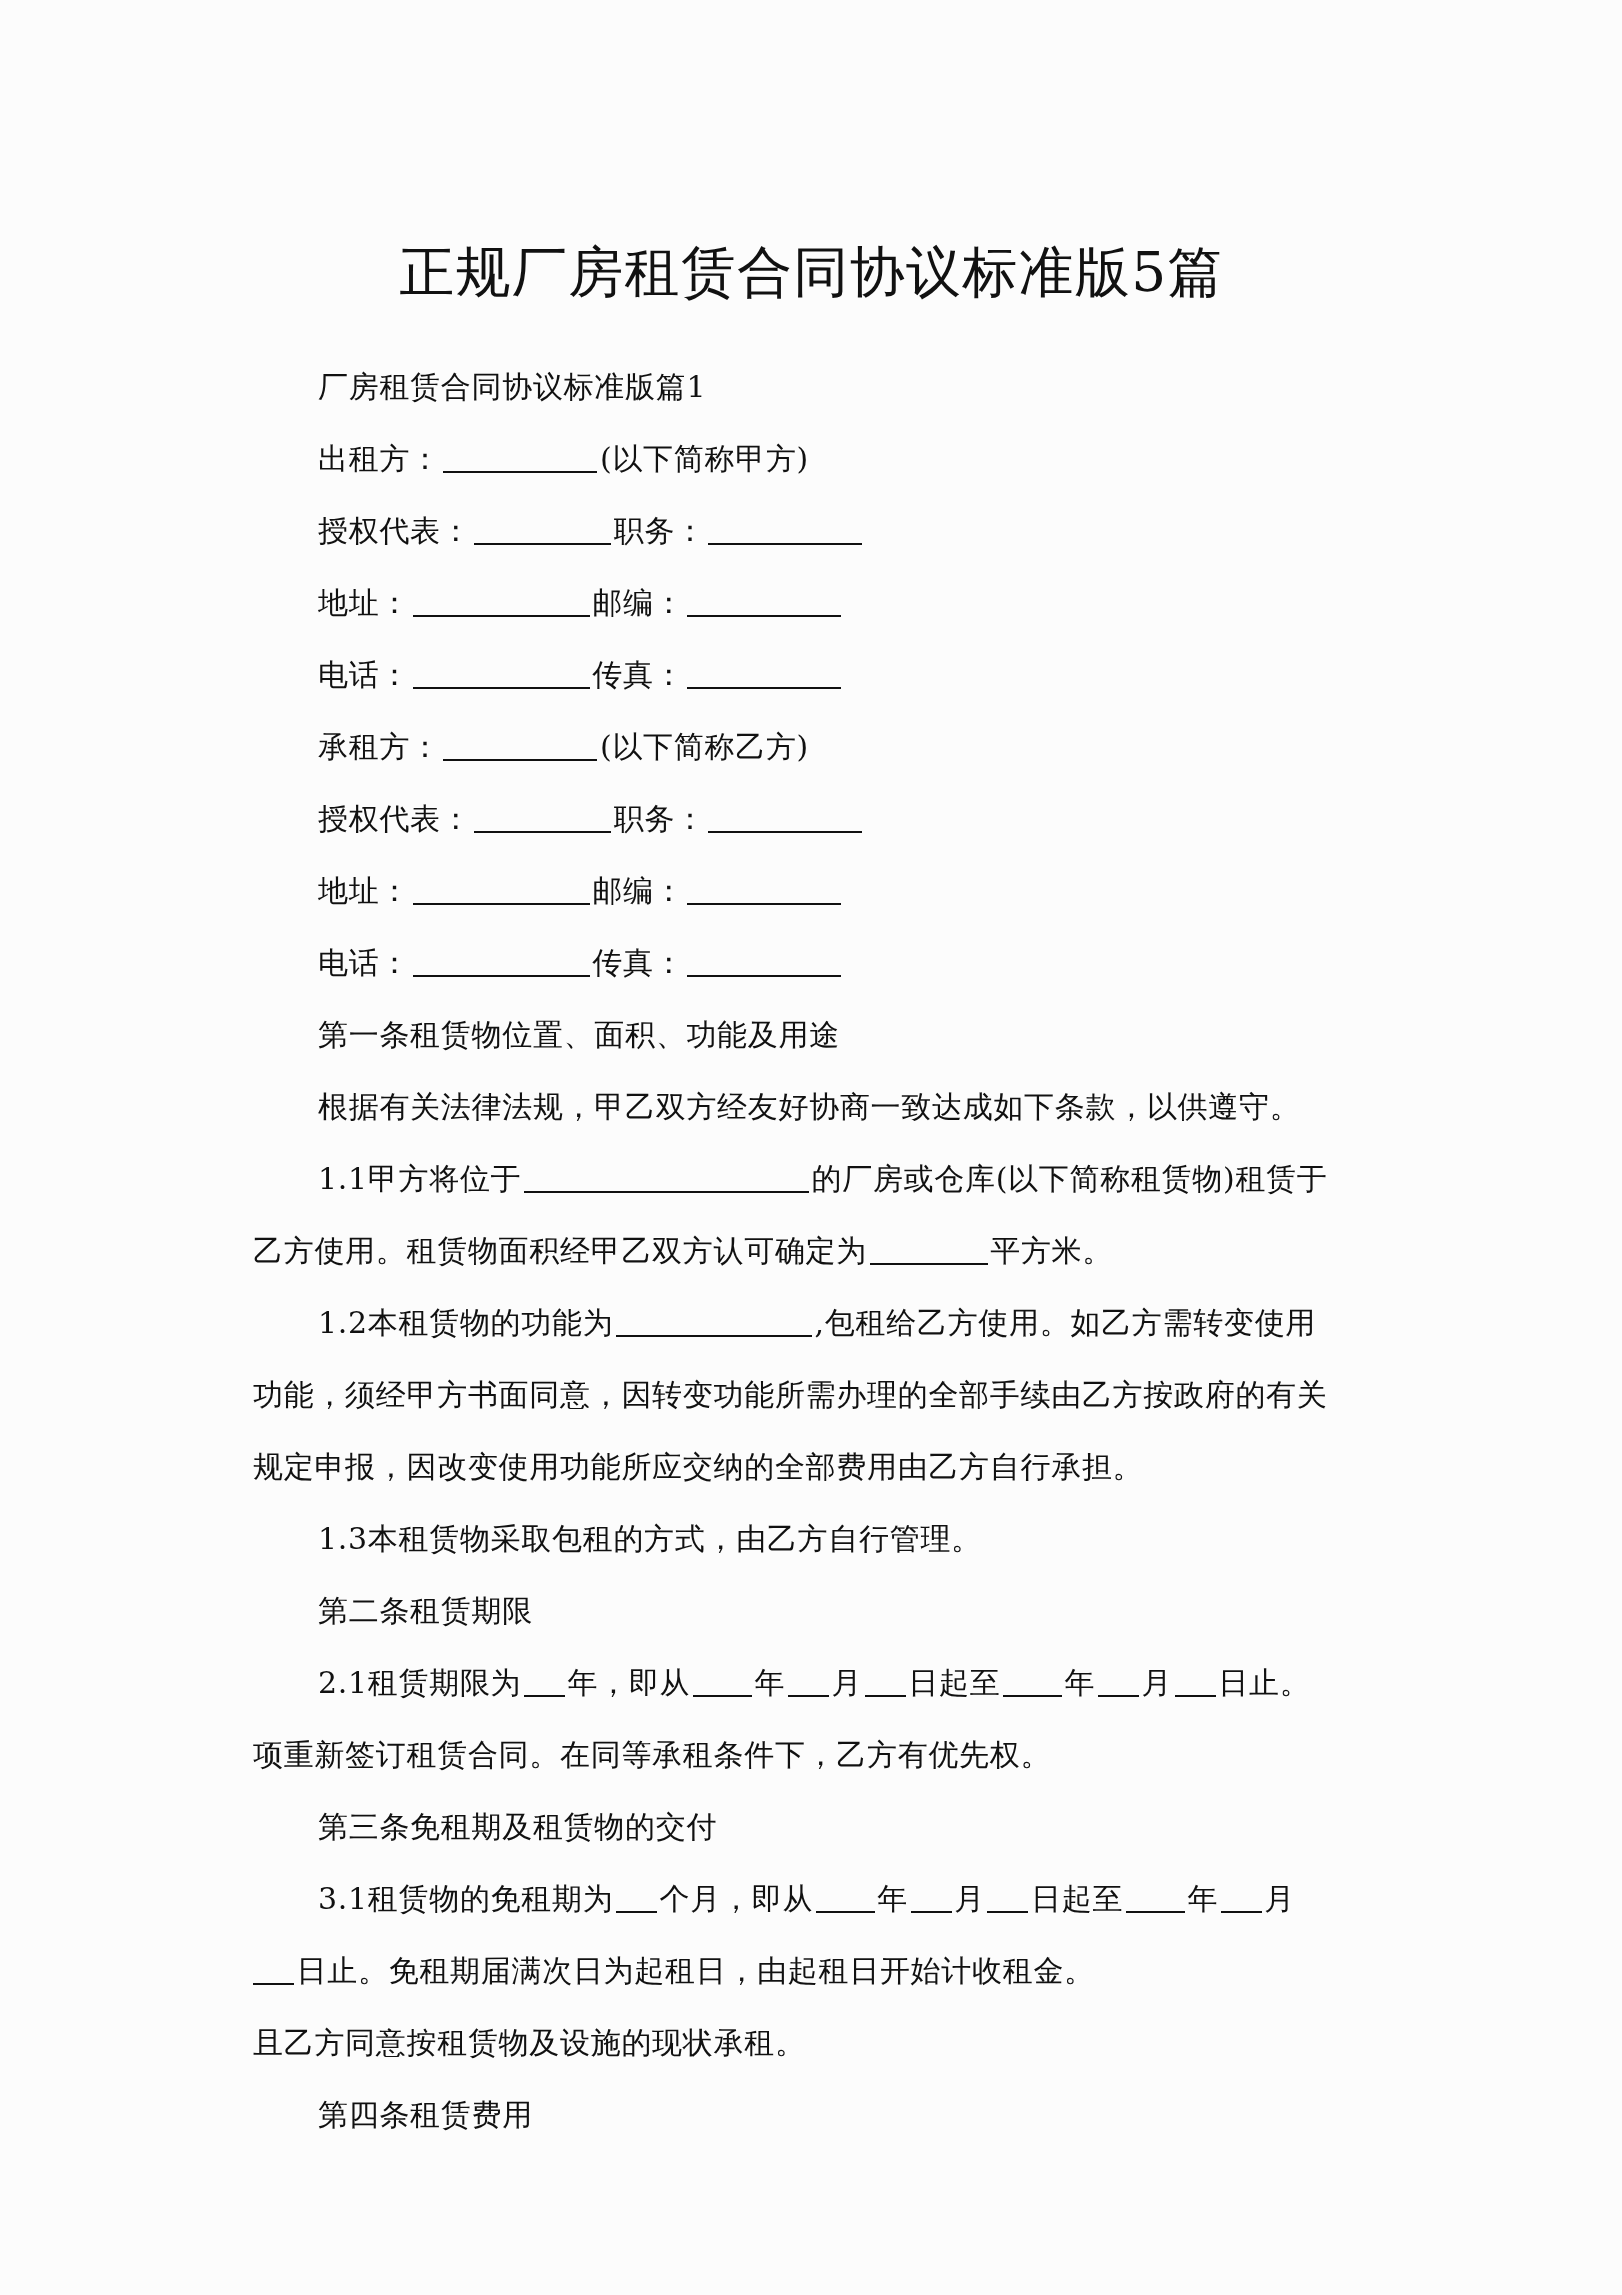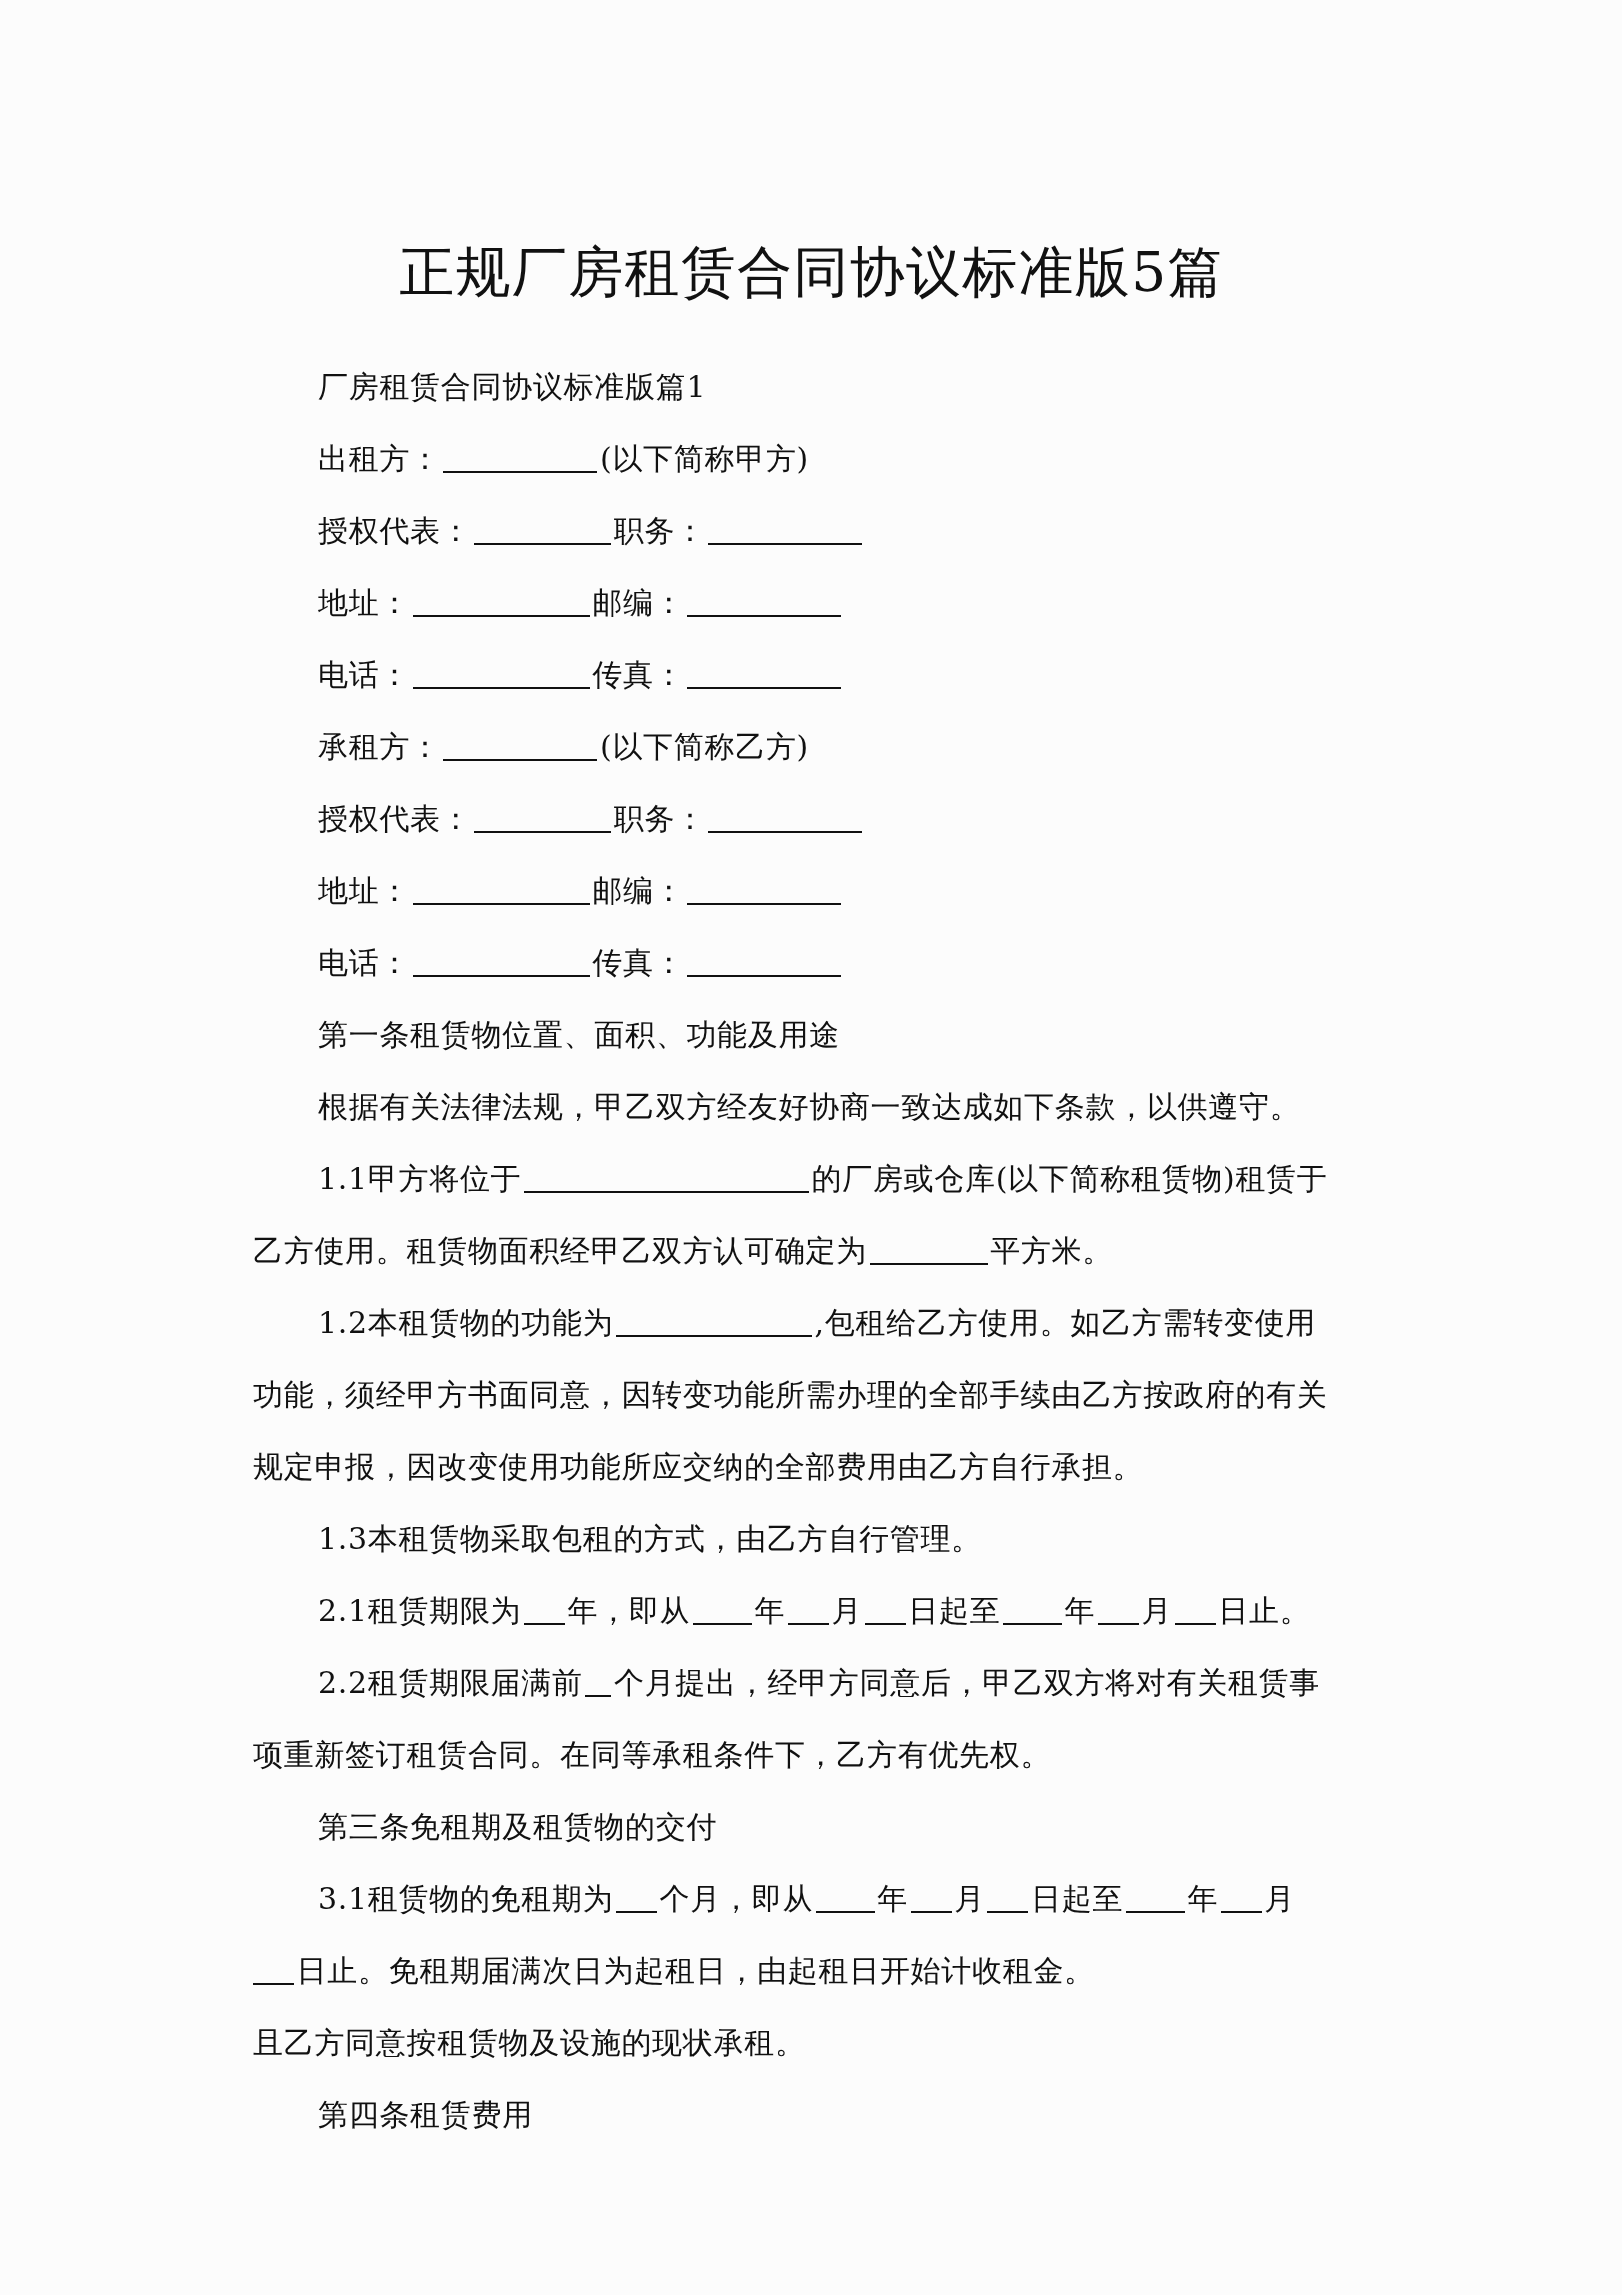--- a/index.html
+++ b/index.html
@@ -100,25 +100,23 @@
     <p class="p">
       <span>乙方使用。租赁物面积经甲乙双方认可确定为</span><span class="blank w-m"></span><span>平方米。</span>
     </p>
     <p class="p indent">
       <span>1.2本租赁物的功能为</span><span class="blank w-r2"></span><span>,包租给乙方使用。如乙方需转变使用</span>
     </p>
     <p class="p">功能，须经甲方书面同意，因转变功能所需办理的全部手续由乙方按政府的有关</p>
     <p class="p">规定申报，因改变使用功能所应交纳的全部费用由乙方自行承担。</p>
     <p class="p indent">1.3本租赁物采取包租的方式，由乙方自行管理。</p>
 
+    <p class="p indent">第二条租赁期限</p>
     <p class="p indent">
       <span>2.1租赁期限为</span><span class="blank w-xs"></span><span>年，即从</span><span class="blank w-s"></span><span>年</span><span class="blank w-xs"></span><span>月</span><span class="blank w-xs"></span><span>日起至</span><span class="blank w-s"></span><span>年</span><span class="blank w-xs"></span><span>月</span><span class="blank w-xs"></span><span>日止。</span>
-    </p>
-    <p class="p indent">
-      <span>2.2租赁期限届满前</span><span class="blank w-xxs"></span><span>个月提出，经甲方同意后，甲乙双方将对有关租赁事</span>
     </p>
     <p class="p">项重新签订租赁合同。在同等承租条件下，乙方有优先权。</p>
 
     <p class="p indent">第三条免租期及租赁物的交付</p>
     <p class="p indent">
       <span>3.1租赁物的免租期为</span><span class="blank w-xs"></span><span>个月，即从</span><span class="blank w-s"></span><span>年</span><span class="blank w-xs"></span><span>月</span><span class="blank w-xs"></span><span>日起至</span><span class="blank w-s"></span><span>年</span><span class="blank w-xs"></span><span>月</span>
     </p>
     <p class="p">
       <span class="blank w-xs" style="margin-left:0"></span><span>日止。免租期届满次日为起租日，由起租日开始计收租金。</span>
     </p>

